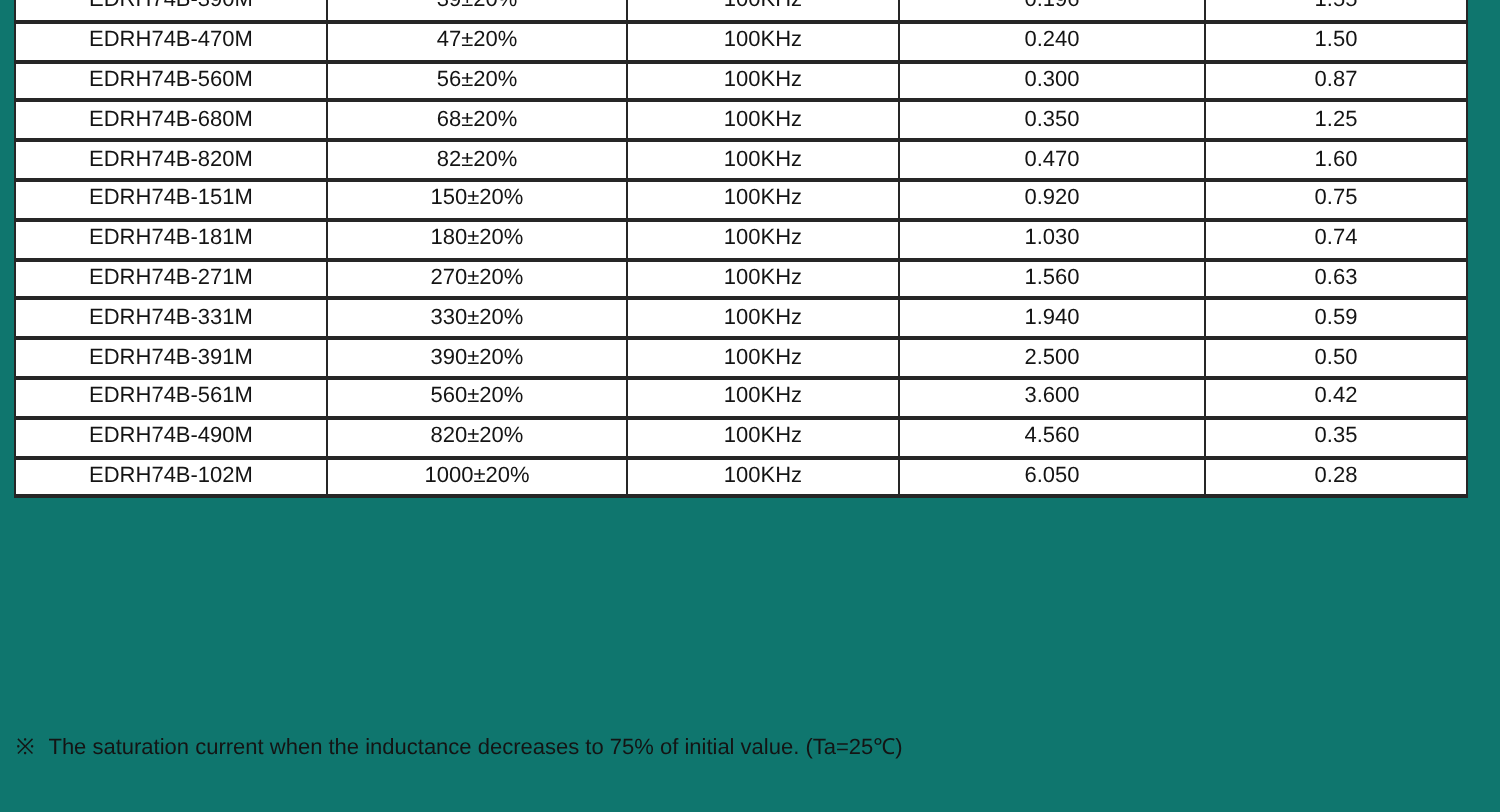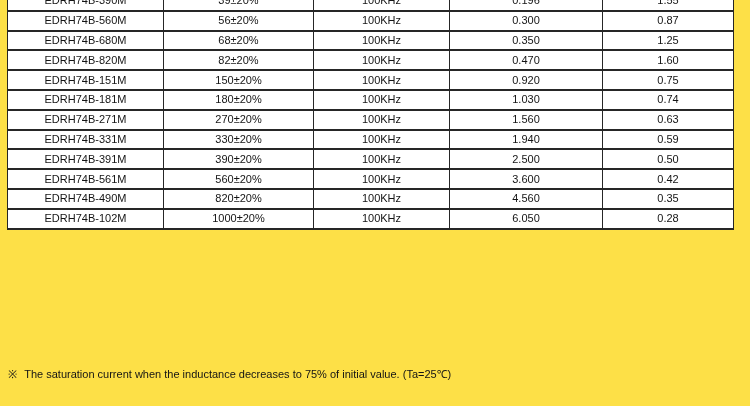--- a/index.html
+++ b/index.html
@@ -6,21 +6,21 @@
   html, body {
     width: 750px; height: 406px;
     background: #ffffff;
     overflow: hidden;
     font-family: "Liberation Sans", sans-serif;
     color: #1a1a1a;
   }
   .sheet {
     position: relative;
     width: 750px; height: 406px;
-    background: #fde047;
+    background: #0f766e;
   }
   table.spec-table {
     position: absolute;
     left: 7px;
     top: -10px;
     width: 726px;
     border-collapse: collapse;
     table-layout: fixed;
   }
   table.spec-table td {
@@ -71,20 +71,27 @@
     <tbody>
 
         <tr>
           <td>EDRH74B-390M</td>
           <td>39±20%</td>
           <td>100KHz</td>
           <td>0.196</td>
           <td>1.55</td>
         </tr>
 
+        <tr>
+          <td>EDRH74B-470M</td>
+          <td>47±20%</td>
+          <td>100KHz</td>
+          <td>0.240</td>
+          <td>1.50</td>
+        </tr>
 
         <tr>
           <td>EDRH74B-560M</td>
           <td>56±20%</td>
           <td>100KHz</td>
           <td>0.300</td>
           <td>0.87</td>
         </tr>
 
         <tr>

